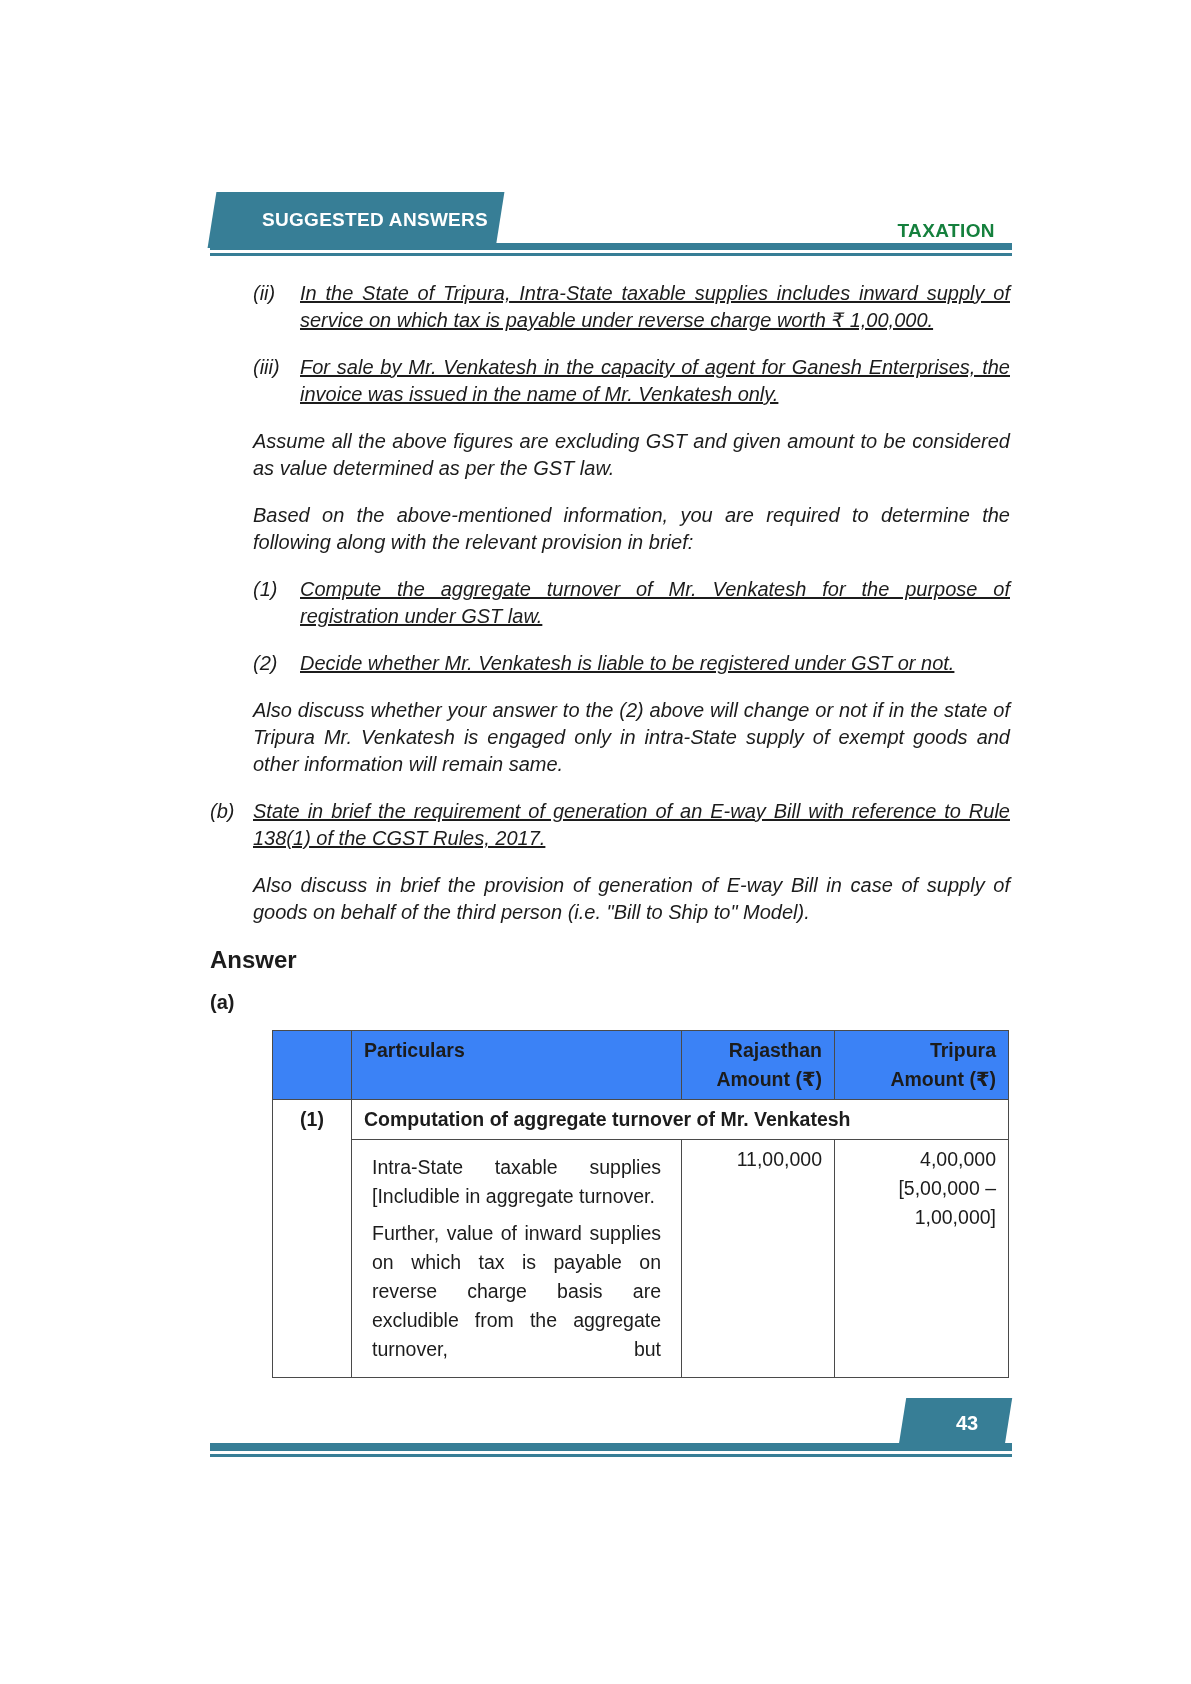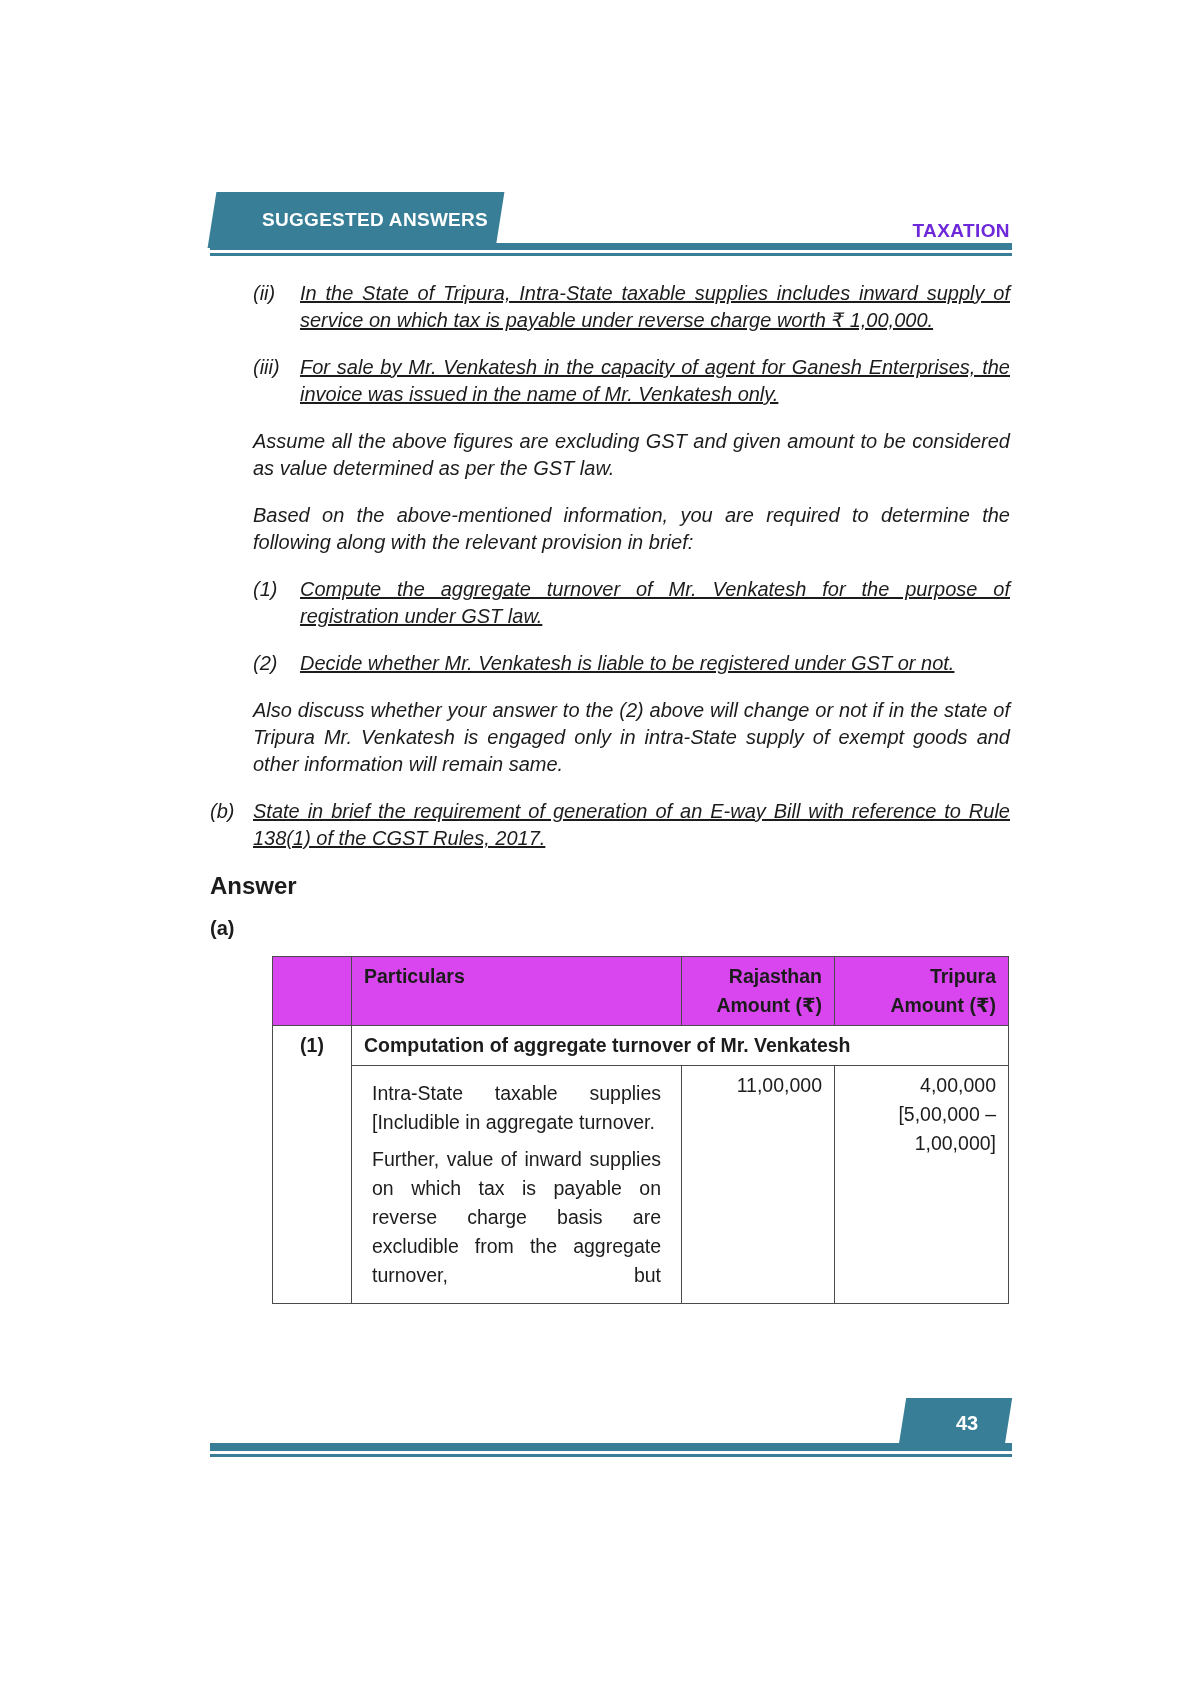--- a/index.html
+++ b/index.html
@@ -15,21 +15,21 @@
   .banner{
     position:absolute;left:212px;top:192px;width:288px;height:56px;
     background:#377E96;transform:skewX(-9deg);transform-origin:center;
   }
   .banner-label{
     display:block;transform:skewX(9deg);color:#ffffff;font-weight:bold;
     font-size:19px;line-height:56px;padding-left:50px;letter-spacing:.3px;
     white-space:nowrap;
   }
   .subject{
-    position:absolute;right:181px;top:220px;color:#6d28d9;font-weight:bold;
+    position:absolute;right:196px;top:220px;color:#15803d;font-weight:bold;
     font-size:19px;letter-spacing:.4px;
   }
   
   .content{position:absolute;left:210px;top:272px;width:800px;}
   .para,.item{
     font-style:italic;font-size:20px;line-height:27px;text-align:justify;
     margin:8px 0 20px 0;
   }
   .indent1{margin-left:43px;}
   .item{display:flex;}
@@ -45,21 +45,21 @@
     margin:0 0 14px 0;text-align:left;
   }
   
   table.answers{
     border-collapse:collapse;margin-left:62px;width:736px;
     font-style:normal;font-size:19.5px;line-height:29px;table-layout:fixed;
   }
   table.answers th,table.answers td{
     border:1.5px solid #4a4a4a;vertical-align:top;padding:5px 12px;
   }
-  table.answers thead th{background:#d946ef;font-weight:bold;text-align:left;}
+  table.answers thead th{background:#3b82f6;font-weight:bold;text-align:left;}
   th.amount-col{text-align:right !important;}
   td.num-cell{text-align:center;font-weight:bold;}
   td.title-cell{font-weight:bold;text-align:left;}
   td.amount-cell{text-align:right;}
   .cellp{margin:8px;text-align:justify;}
   .cellp-cont{text-align-last:justify;}
   
   .rule-thick-bot{top:1443px;height:8px;}
   .rule-thin-bot{top:1454px;height:3px;}
   .page-badge{
@@ -109,20 +109,21 @@
       <span class="txt">Decide whether Mr. Venkatesh is liable to be registered under GST or not.</span>
     </div>
 
     <p class="para indent1">Also discuss whether your answer to the (2) above will change or not if in the state of Tripura Mr. Venkatesh is engaged only in intra-State supply of exempt goods and other information will remain same.</p>
 
     <div class="item">
       <span class="lbl lbl-b">(b)</span>
       <span class="txt">State in brief the requirement of generation of an E-way Bill with reference to Rule 138(1) of the CGST Rules, 2017.</span>
     </div>
 
+    <p class="para indent1">Also discuss in brief the provision of generation of E-way Bill in case of supply of goods on behalf of the third person (i.e. "Bill to Ship to" Model).</p>
 
     <p class="answer-heading">Answer</p>
 
     <p class="part-label">(a)</p>
 
     <table class="answers">
       <colgroup>
         <col style="width:79px">
         <col style="width:330px">
         <col style="width:153px">

